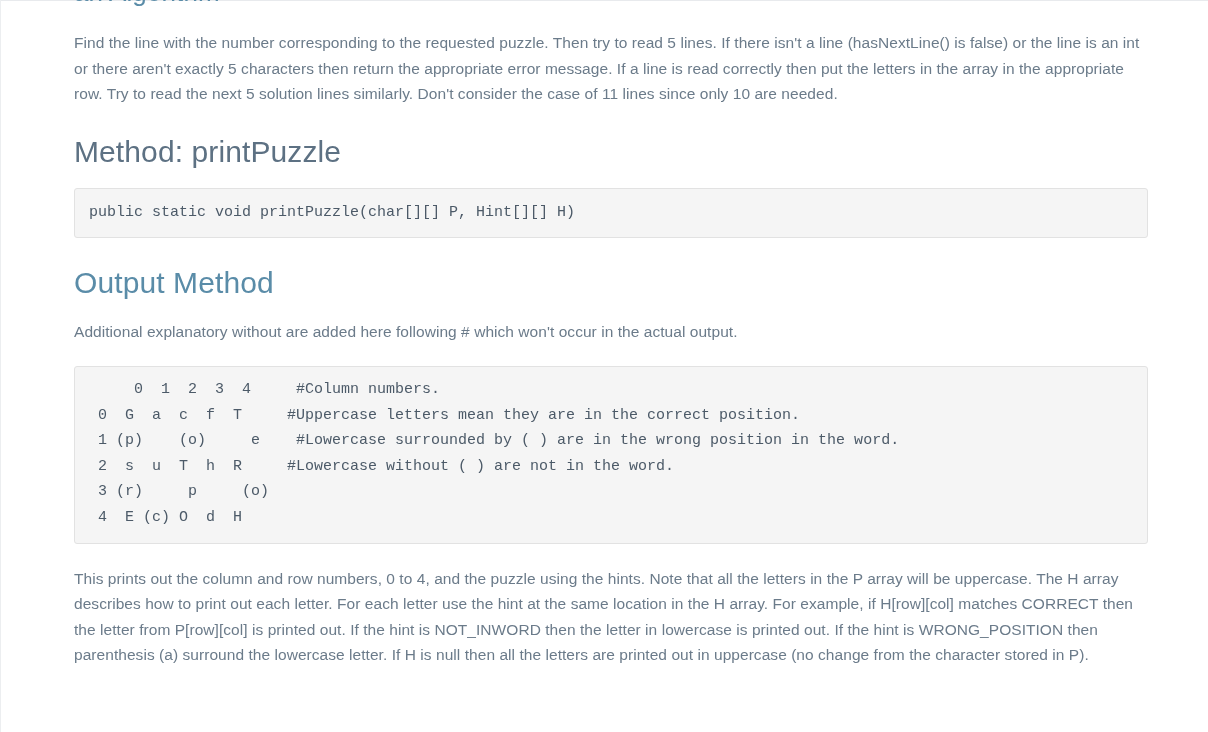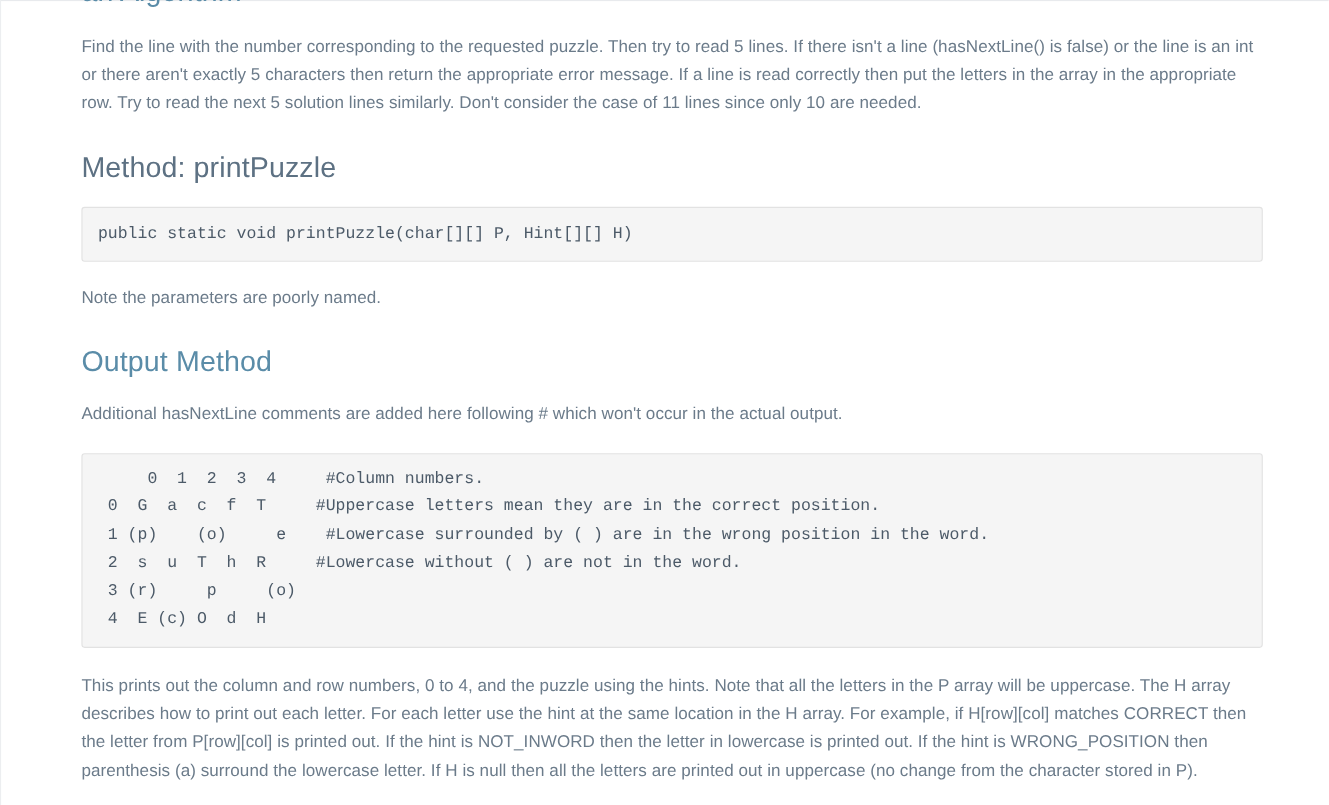--- a/index.html
+++ b/index.html
@@ -41,21 +41,21 @@
     line-height: 32px;
     color: #5a8ca8;
     margin: 0;
     letter-spacing: 0.1px;
   }
   h2.clipped {
     margin: -24px 0 0 0;
   }
   h3.sub-title {
     font-weight: 400;
-    font-size: 26px;
+    font-size: 30px;
     line-height: 28px;
     color: #5d7183;
     margin: 31px 0 0 0;
     letter-spacing: 0.1px;
   }
   h3.accent {
     color: #5a8ca8;
   }
   p.body-text {
     font-size: 15.5px;
@@ -101,25 +101,24 @@
 <div class="page">
 
   <h2 class="section-title clipped">an Algorithm</h2>
 
   <p class="body-text">Find the line with the number corresponding to the requested puzzle. Then try to read 5 lines. If there isn't a line (hasNextLine() is false) or the line is an int or there aren't exactly 5 characters then return the appropriate error message. If a line is read correctly then put the letters in the array in the appropriate row. Try to read the next 5 solution lines similarly. Don't consider the case of 11 lines since only 10 are needed.</p>
 
   <h3 class="sub-title">Method: printPuzzle</h3>
 
   <pre class="code-block signature">public static void printPuzzle(char[][] P, Hint[][] H)</pre>
 
-  <p class="body-text note-text">Note the parameters are poorly named.</p>
 
   <h3 class="sub-title accent">Output Method</h3>
 
-  <p class="body-text">Additional hasNextLine comments are added here following # which won't occur in the actual output.</p>
+  <p class="body-text">Additional explanatory without are added here following # which won't occur in the actual output.</p>
 
   <pre class="code-block output">     0  1  2  3  4     #Column numbers.
  0  G  a  c  f  T     #Uppercase letters mean they are in the correct position.
  1 (p)    (o)     e    #Lowercase surrounded by ( ) are in the wrong position in the word.
  2  s  u  T  h  R     #Lowercase without ( ) are not in the word.
  3 (r)     p     (o)
  4  E (c) O  d  H</pre>
 
   <p class="body-text">This prints out the column and row numbers, 0 to 4, and the puzzle using the hints. Note that all the letters in the P array will be uppercase. The H array describes how to print out each letter. For each letter use the hint at the same location in the H array. For example, if H[row][col] matches CORRECT then the letter from P[row][col] is printed out. If the hint is NOT_INWORD then the letter in lowercase is printed out. If the hint is WRONG_POSITION then parenthesis (a) surround the lowercase letter. If H is null then all the letters are printed out in uppercase (no change from the character stored in P).</p>
 

